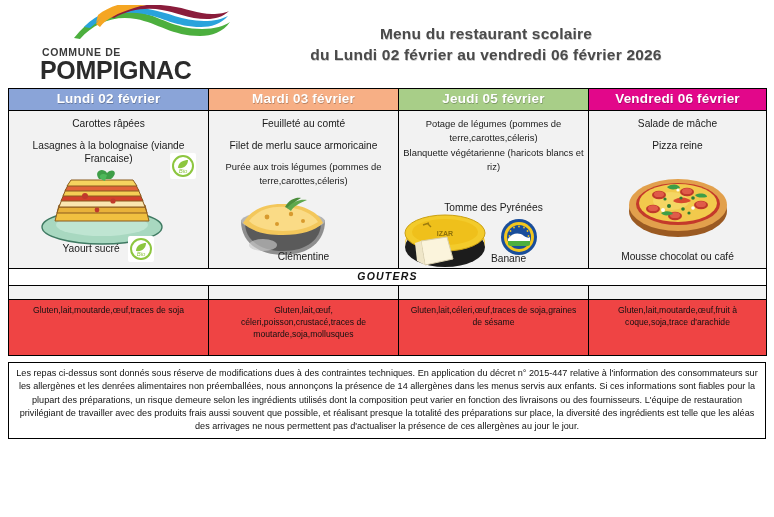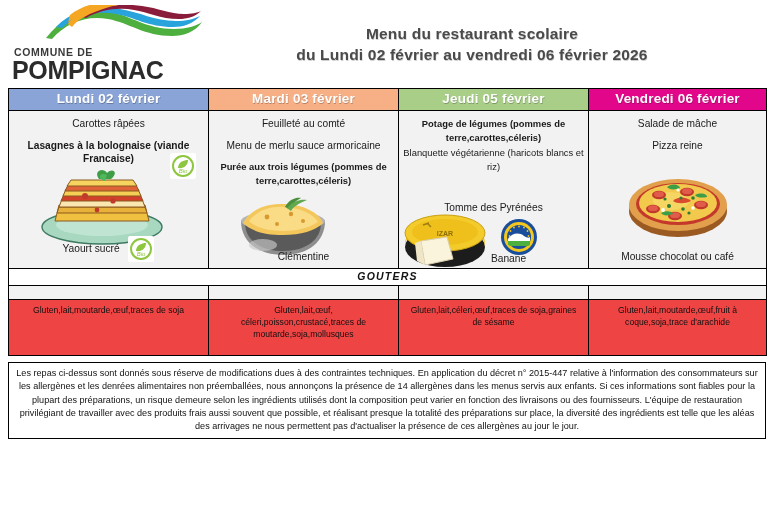--- a/index.html
+++ b/index.html
@@ -22,20 +22,21 @@
     height: 88px;
     display: flex;
     align-items: center;
   }
   .logo-block {
     width: 200px;
     padding-left: 10px;
     display: flex;
     flex-direction: column;
     justify-content: center;
+    margin-left: 28px;
   }
   .logo-swoosh { width: 180px; height: 40px; display: block; margin-left: 14px; }
   .logo-commune {
     font-size: 10.5px;
     letter-spacing: 0.6px;
     color: #3a3a3a;
     font-weight: 600;
     margin: 1px 0 0 4px;
   }
   .logo-name {
@@ -89,21 +90,21 @@
     text-align: center;
   }
   .dish {
     font-size: 10.2px;
     color: #1a1a1a;
     line-height: 13.5px;
     margin: 0 0 8px 0;
     position: relative;
     z-index: 3;
   }
-  .dish.tight { margin-bottom: 2px; font-weight: bold; }
+  .dish.tight { margin-bottom: 2px; }
   .dish.small { font-size: 9.4px; }
 
   .bottom-dish {
     position: absolute;
     bottom: 6px;
     left: 0; right: 0;
     font-size: 10.2px;
     color: #1a1a1a;
     z-index: 4;
     text-align: center;
@@ -273,21 +274,21 @@
               <circle cx="13" cy="13" r="10" fill="none" stroke="#8DC63F" stroke-width="2"></circle>
               <path d="M8,15 C8,9 14,7 18,7 C18,12 14,16 8,15 Z" fill="#8DC63F"></path>
               <text x="13" y="20" font-size="6" fill="#8DC63F" text-anchor="middle" font-family="Liberation Sans, sans-serif" font-style="italic">Bio</text>
             </svg>
           </span>
         </div>
       </td>
 
       <td class="menu-cell">
         <div class="dish">Feuilleté au comté</div>
-        <div class="dish">Menu de merlu sauce armoricaine</div>
+        <div class="dish">Filet de merlu sauce armoricaine</div>
         <div class="dish small tight">Purée aux trois légumes (pommes de terre,carottes,céleris)</div>
         <svg class="food" style="left:14px; top:86px;" width="120" height="62" viewBox="0 0 120 62">
           <path d="M18,24 C18,18 102,18 102,24 C102,44 86,58 60,58 C34,58 18,44 18,24 Z" fill="#8E8E8E"></path>
           <path d="M22,26 C22,42 36,54 60,54 C84,54 98,42 98,26 Z" fill="#5A5A5A"></path>
           <ellipse cx="60" cy="24" rx="42" ry="10" fill="#B5B5B5"></ellipse>
           <path d="M20,26 C28,12 44,6 62,7 C82,8 96,16 100,26 C92,34 78,38 60,38 C42,38 28,34 20,26 Z" fill="#F3C75B"></path>
           <path d="M26,24 C34,14 46,9 62,10 C78,11 90,17 95,25 C86,31 74,34 60,34 C45,34 33,31 26,24 Z" fill="#FADB86"></path>
           <circle cx="44" cy="20" r="2.4" fill="#D89A2E"></circle>
           <circle cx="68" cy="17" r="2.2" fill="#D89A2E"></circle>
           <circle cx="80" cy="24" r="2" fill="#D89A2E"></circle>

